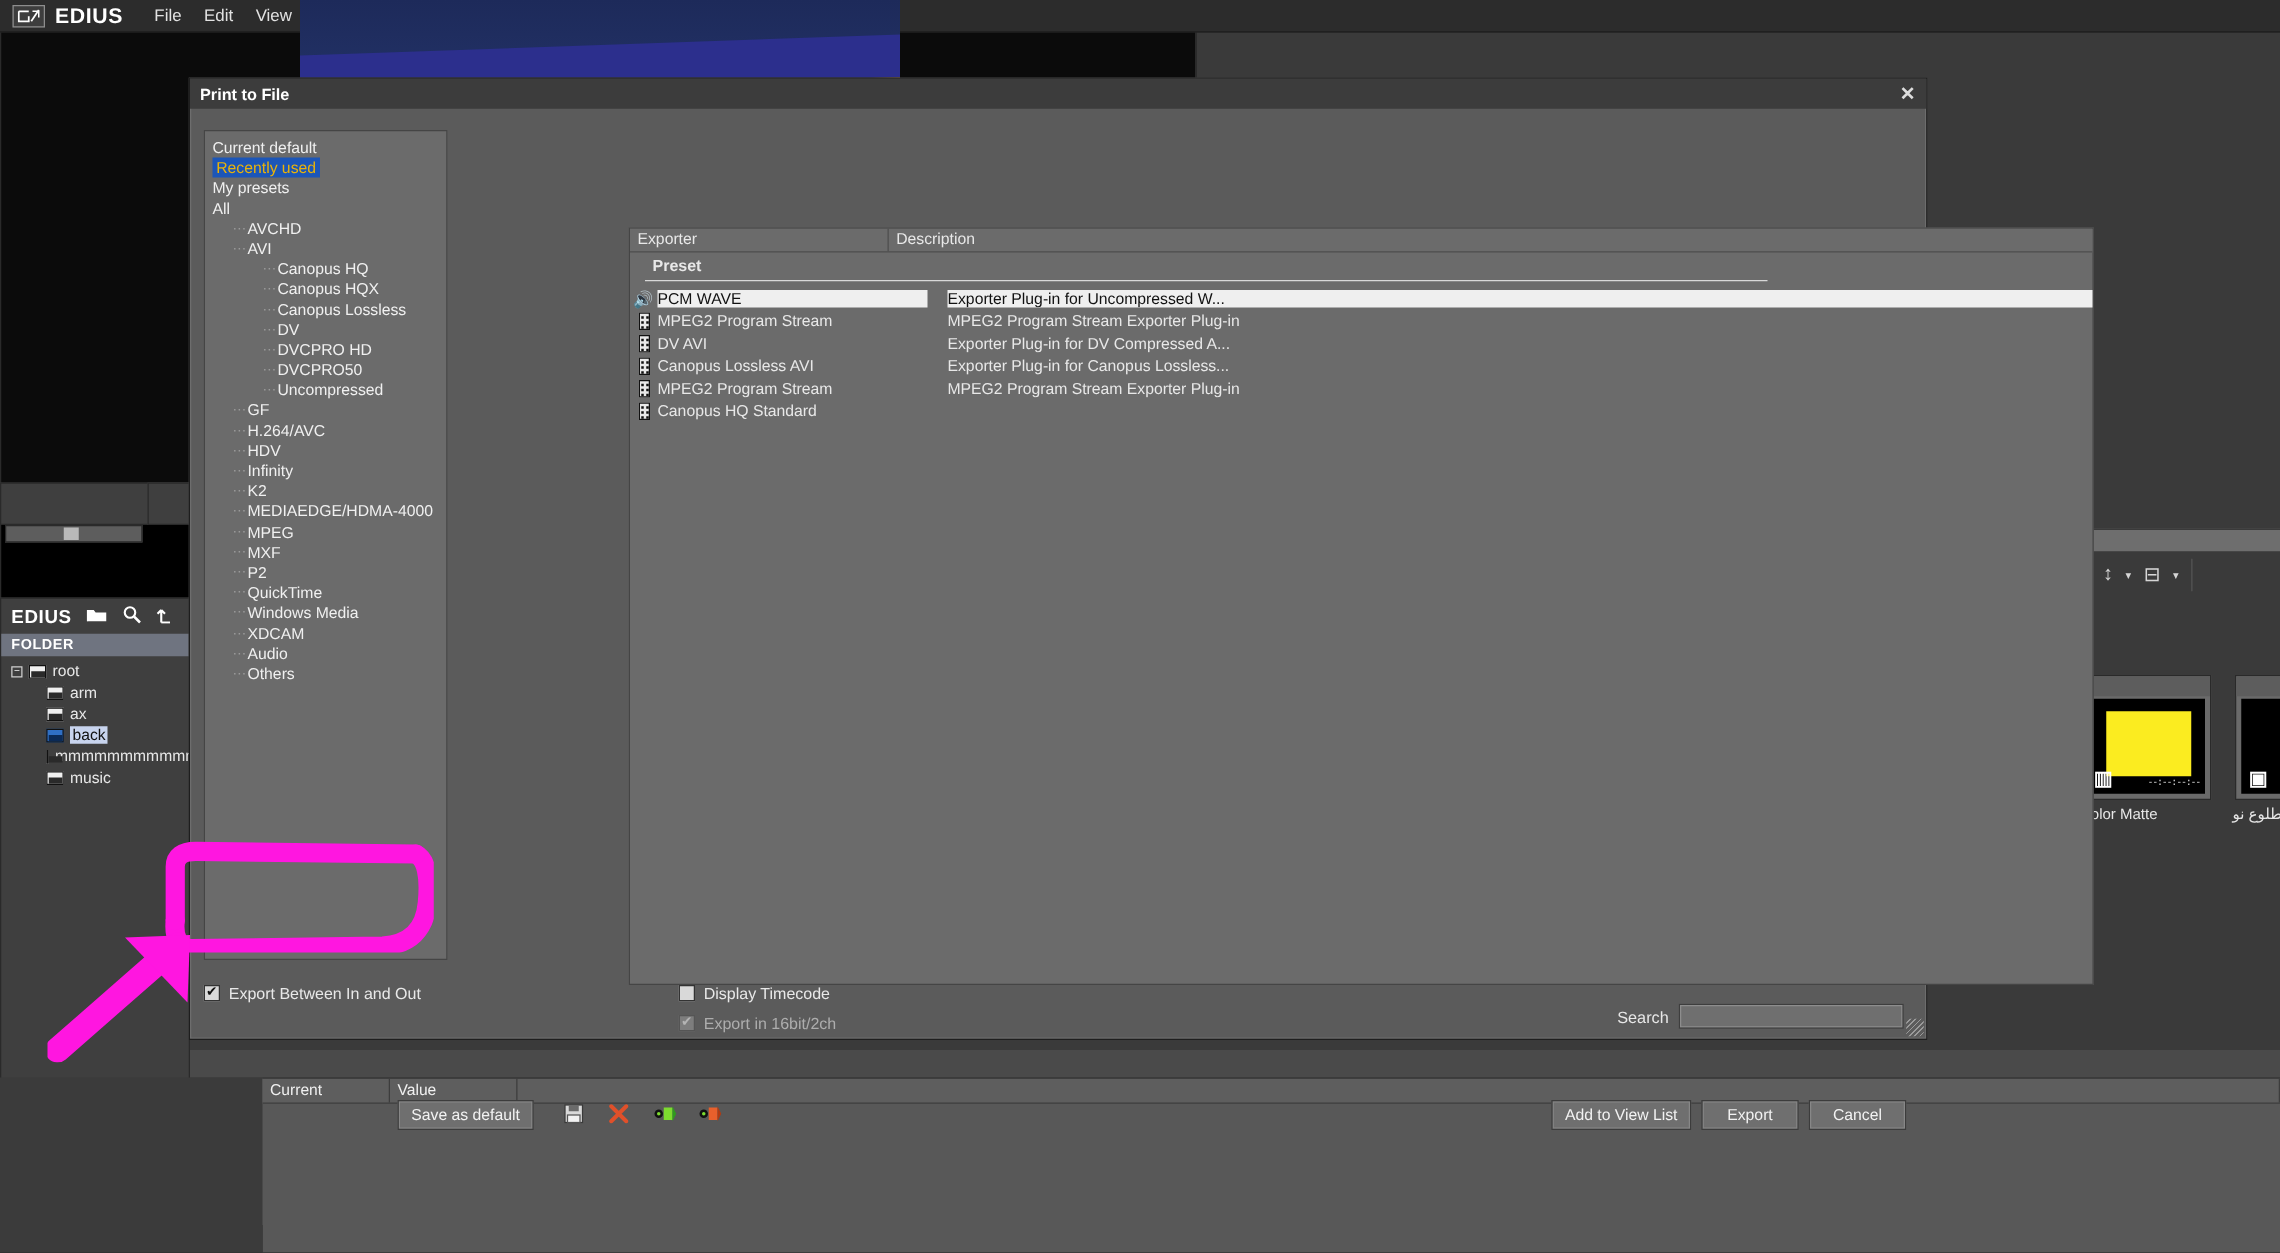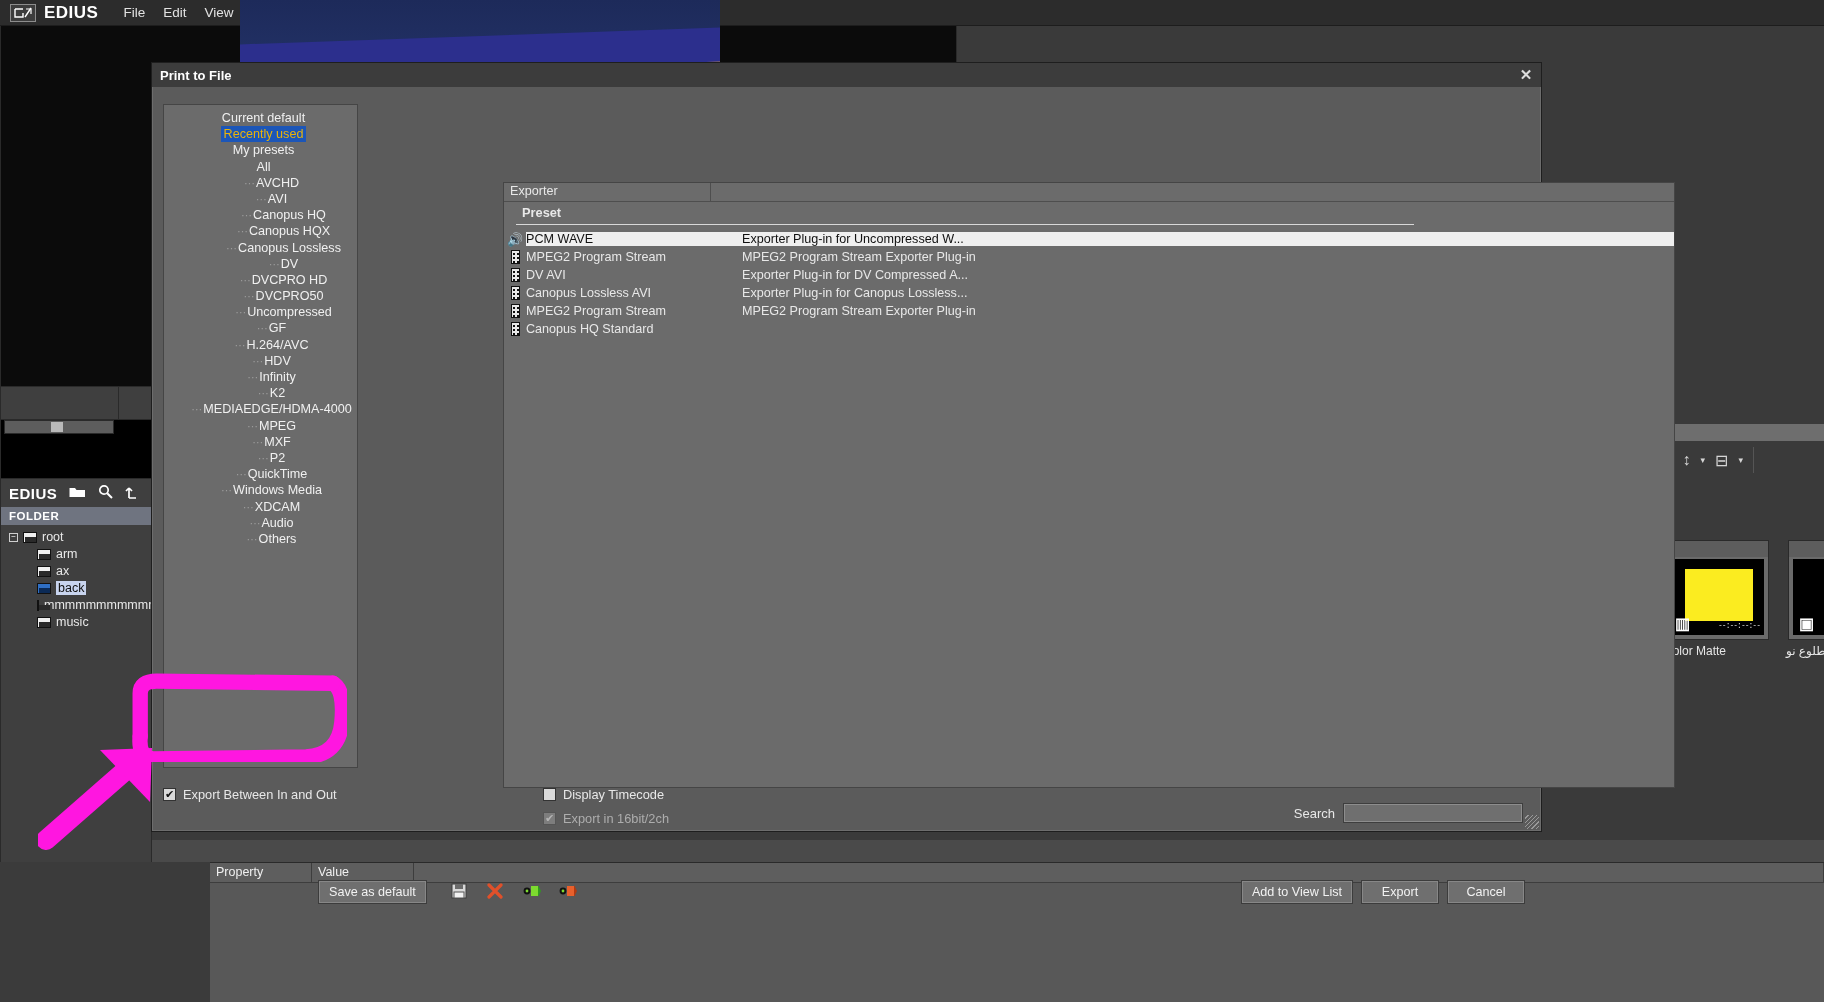--- a/index.html
+++ b/index.html
@@ -104,38 +104,38 @@
   }
   .dlg-title { height:24px; background:#3c3c3c; display:flex; align-items:center; justify-content:space-between;
                padding:0 4px 0 8px; color:#fff; font-size:13px; font-weight:bold; }
   .dlg-close { width:22px; height:18px; display:flex; align-items:center; justify-content:center;
                color:#ddd; font-size:15px; }
   .dlg-body { position:absolute; left:0; top:24px; right:0; bottom:0; }
 
   #tree-pane { position:absolute; left:11px; top:17px; width:195px; height:664px;
                background:#6b6b6b; border:1px solid #454545; overflow:hidden;}
   .ttree { padding:5px 0 0 4px; font-size:12.6px; line-height:16.2px; color:#f0f0f0; }
-  .trow { height:16.2px; white-space:nowrap; display:flex; align-items:center;justify-content:center;}
+  .trow { height:16.2px; white-space:nowrap; display:flex; align-items:center;}
   .trow .dash { color:#9b9b9b; letter-spacing:-1px; font-size:11px; margin-right:2px;}
   .trow span.txt.selected { background:#1c56b8; color:#eab308; padding:0 3px; }
   .ind0 { padding-left:2px; }
   .ind1 { padding-left:18px; }
   .ind2 { padding-left:42px; }
 
   #list-pane { position:absolute; left:351px; top:95px; width:1172px; height:606px;
                background:#6b6b6b; border:1px solid #454545; }
   .lhead { display:flex; height:19px; background:#6b6b6b; border-bottom:1px solid #4e4e4e; }
   .lhead .c1 { width:207px; border-right:1px solid #4e4e4e; padding:1px 6px; font-size:12.6px;}
   .lhead .c2 { flex:1; padding:1px 6px; font-size:12.6px;}
   .preset-hdr { height:21px; display:flex; align-items:center; padding-left:18px; font-weight:bold; font-size:12.8px;}
   .preset-rule { height:1px; background:#d8d8d8; margin:1px 260px 5px 12px;}
   .prow { display:flex; align-items:center; height:18px; font-size:12.6px; }
   .prow .ic { width:22px; display:flex; justify-content:center; align-items:center;}
   .prow .nm { width:216px; white-space:nowrap; overflow:hidden;}
-  .prow .ds { flex:1; white-space:nowrap; overflow:hidden;}
+  .prow .ds { flex:1; white-space:nowrap; overflow:hidden;margin-left:16px;}
   .prow.sel .nm, .prow.sel .ds { background:#efefef; color:#111; }
   .ico-film { width:9px; height:14px; background:#e9e9e9; border:1px solid #111; position:relative;}
   .ico-film::before, .ico-film::after { content:""; position:absolute; width:2px; height:2px; background:#111; left:1px;}
   .ico-film::before { top:2px; box-shadow:0 4px 0 #111, 0 8px 0 #111;}
   .ico-film::after { top:2px; left:5px; box-shadow:0 4px 0 #111, 0 8px 0 #111;}
   .ico-spk { color:#e9e9e9; font-size:13px; line-height:1;}
 
   #bottom-opts { position:absolute; left:11px; top:700px; width:1368px; height:40px; }
   .cb { width:13px; height:13px; background:#d9d9d9; border:1px solid #333; display:inline-flex;
         align-items:center; justify-content:center; color:#111; font-size:11px; line-height:1; vertical-align:-2px;}
@@ -317,21 +317,21 @@
         <span class="ic-t">▣</span>
       </div>
     </div>
     <div class="thumb-label" style="left:246px; direction:rtl">گانی طلوع نو</div>
   </div>
 
   <div id="timeline-bg"></div>
   <div id="sidefill"></div>
   <div id="propbar">
     <div class="ph-row">
-      <div class="ph-cell" style="width:102px">Property</div>
+      <div class="ph-cell" style="width:102px">Current</div>
       <div class="ph-cell" style="width:102px">Value</div>
       <div class="ph-cell" style="flex:1"></div>
     </div>
   </div>
 
   <div id="dialog">
     <div class="dlg-title">
       <span>Print to File</span>
       <span class="dlg-close">✕</span>
     </div>
@@ -446,20 +446,21 @@
           <div class="trow ind1">
               <span class="dash">⋯</span>
               <span class="txt">Others</span>
             </div>
         </div>
       </div>
 
       <div id="list-pane">
         <div class="lhead">
           <div class="c1">Exporter</div>
+          <div class="c2">Description</div>
         </div>
         <div class="preset-hdr">Preset</div>
         <div class="preset-rule"></div>
 
         <div class="prow sel">
           <span class="ic">
               <span class="ico-spk">🔊</span>
             </span>
           <span class="nm">PCM WAVE</span>
           <span class="ds">Exporter Plug-in for Uncompressed W...</span>

